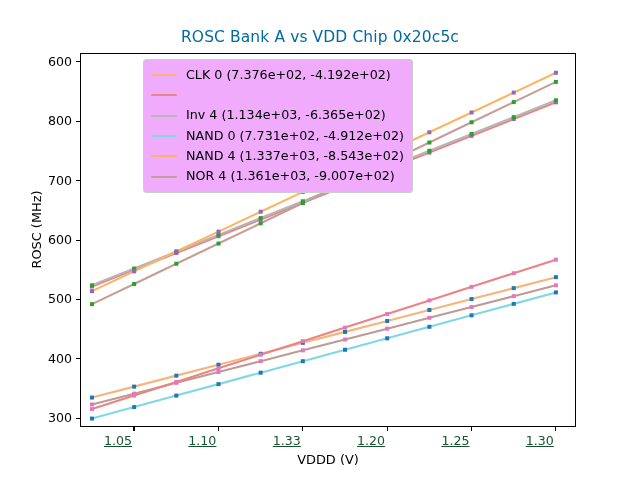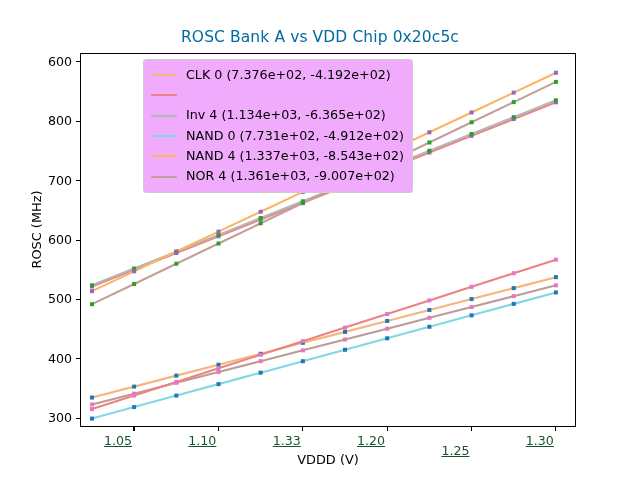--- a/index.html
+++ b/index.html
@@ -88,21 +88,21 @@
   <div id="xaxis-ticks">
       <div class="xtick" style="left: 133.486px;"></div>
       <div class="xlabel-txt" style="left: 103.986px;">1.05</div>
       <div class="xtick" style="left: 217.84px;"></div>
       <div class="xlabel-txt" style="left: 188.34px;">1.10</div>
       <div class="xtick" style="left: 302.194px;"></div>
       <div class="xlabel-txt" style="left: 272.694px;">1.33</div>
       <div class="xtick" style="left: 386.548px;"></div>
       <div class="xlabel-txt" style="left: 357.048px;">1.20</div>
       <div class="xtick" style="left: 470.901px;"></div>
-      <div class="xlabel-txt" style="left: 441.401px; margin-top: 10px;">1.25</div>
+      <div class="xlabel-txt" style="left: 441.401px;">1.25</div>
       <div class="xtick" style="left: 555.255px;"></div>
       <div class="xlabel-txt" style="left: 525.755px;">1.30</div>
     </div>
 
   <div id="ylabel">ROSC (MHz)</div>
   <div id="xlabel">VDDD (V)</div>
 
   <div id="plot-area">
     <div id="plot-clip">
       <svg id="lines-svg" width="496" height="374">

